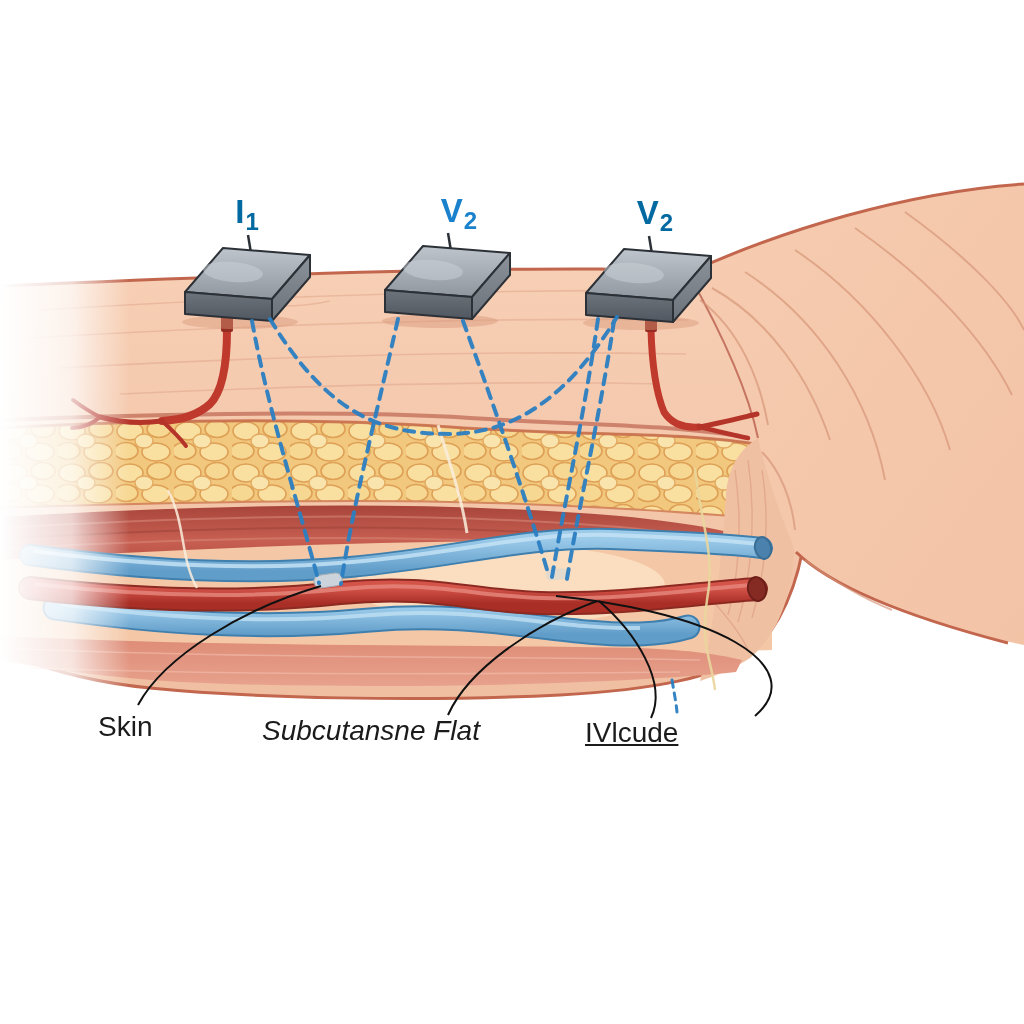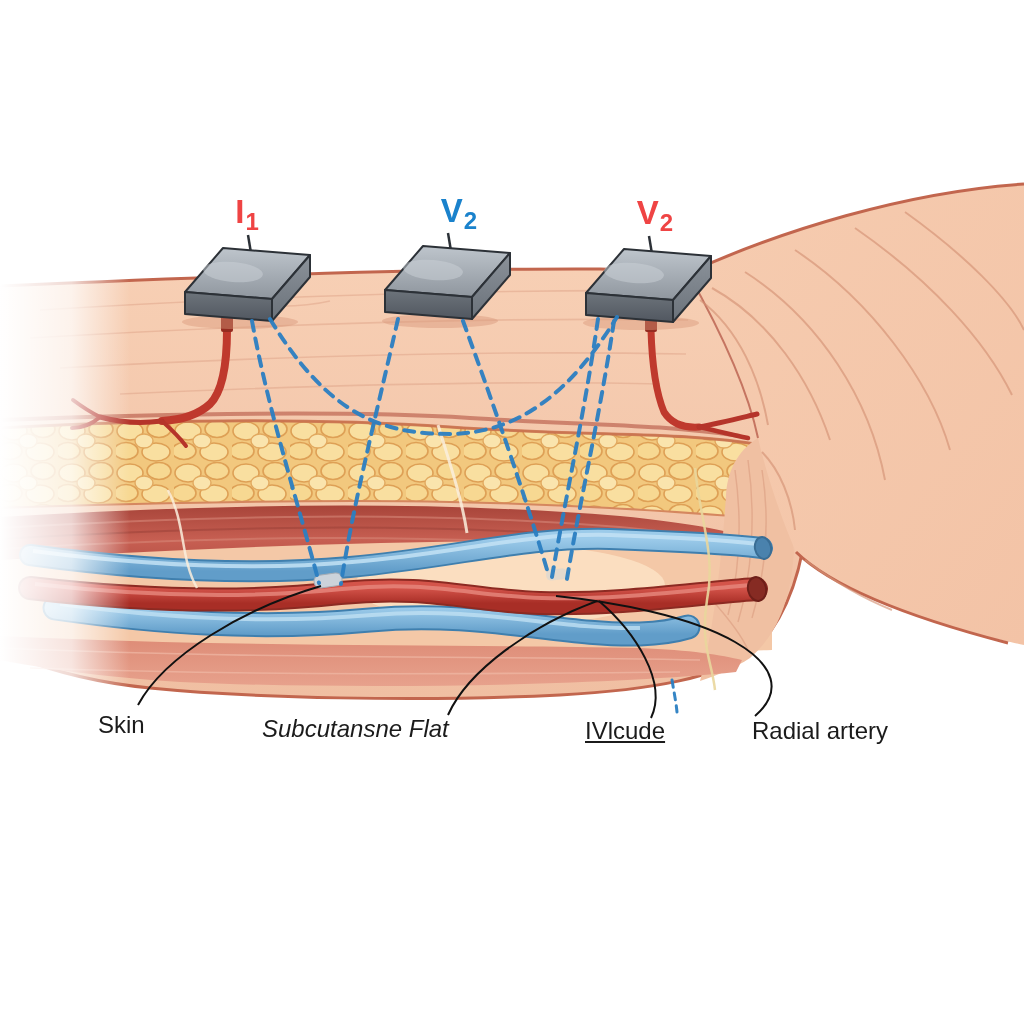--- a/index.html
+++ b/index.html
@@ -2,23 +2,23 @@
 <html><head>
 <meta charset="utf-8">
 <style>
   html,body{margin:0;padding:0;background:#ffffff;}
   #stage{position:relative;width:1024px;height:1024px;background:#ffffff;overflow:hidden;
          font-family:"Liberation Sans",sans-serif;}
   svg{position:absolute;left:0;top:0;}
   .elabel{position:absolute;transform:translateX(-50%);font-weight:bold;font-size:33px;
           line-height:1;white-space:nowrap;}
   .elabel .sub{font-size:24px;position:relative;top:7px;margin-left:1px;font-weight:bold;}
-  .label-red{color:#ef4444;}
+  .label-red{color:#0369a1;}
   .label-blue{color:#1a82cc;}
-  .alabel{position:absolute;font-size:24px;color:#1b1b1b;white-space:nowrap;line-height:1.1;}
+  .alabel{position:absolute;font-size:28px;color:#1b1b1b;white-space:nowrap;line-height:1.1;}
 </style>
 </head>
 <body>
 
 <div id="stage">
 
 <svg width="1024" height="1024" viewBox="0 0 1024 1024">
   <defs>
     <linearGradient id="gTop" x1="0" y1="0" x2="0" y2="1">
       <stop offset="0" stop-color="#bec5cc"></stop>
@@ -229,14 +229,13 @@
   <div class="elabel label-blue" style="left:459px;top:194px;">
     <span>V</span><span class="sub">2</span>
   </div>
   <div class="elabel label-red" style="left:655px;top:196px;">
     <span>V</span><span class="sub">2</span>
   </div>
 
   <div class="alabel" style="left:98px;top:712px;">Skin</div>
   <div class="alabel" style="left:262px;top:716px;font-style:italic;">Subcutansne Flat</div>
   <div class="alabel" style="left:585px;top:718px;text-decoration:underline;">IVlcude</div>
-  <div class="alabel" style="left:752px;top:718px;">Radial artery</div>
 </div>
 
 </body></html>

